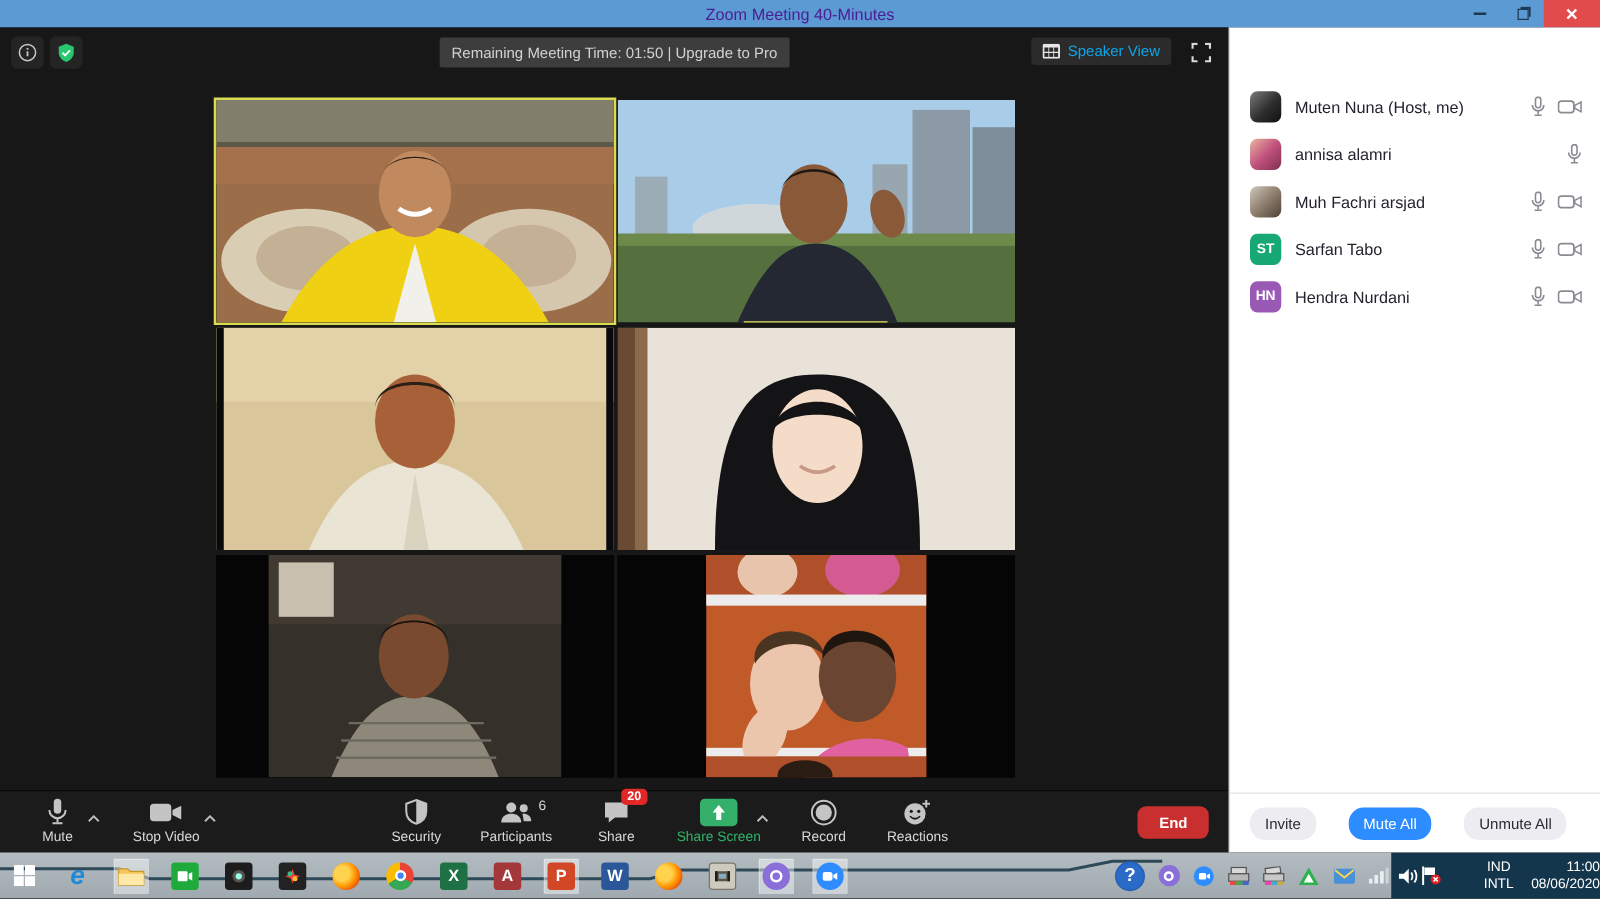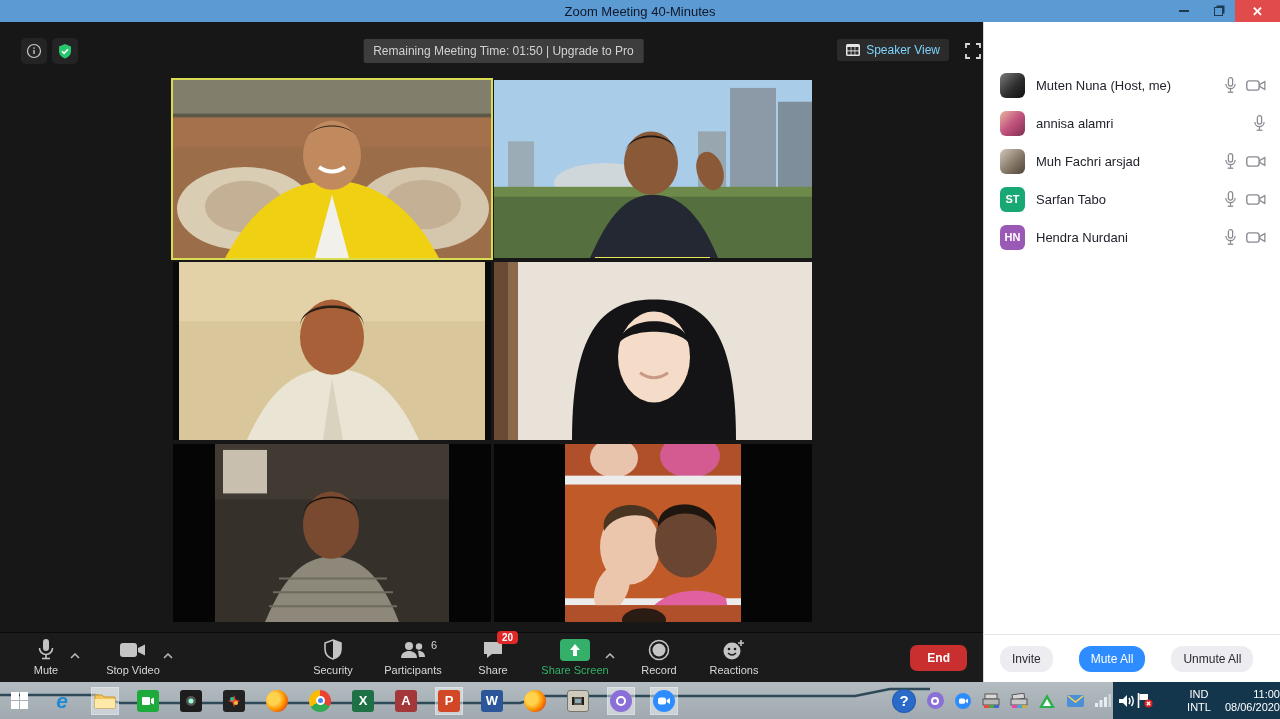--- a/index.html
+++ b/index.html
@@ -2,36 +2,36 @@
 <html><head>
 <meta charset="utf-8">
 <style>
   * { margin:0; padding:0; box-sizing:border-box; }
   html,body { width:1280px; height:719px; }
   body { font-family:"Liberation Sans", sans-serif; background:#000; }
   .screen { position:relative; width:1280px; height:719px; overflow:hidden; background:#161616; }
 
   
   .titlebar { position:absolute; left:0; top:0; width:1280px; height:22px; background:#5b9ad2; display:flex; align-items:center; justify-content:center; }
-  .titlebar .title { font-size:13px; color:#0f172a; }
+  .titlebar .title { font-size:13px; color:#4c1d95; }
   .win-controls { position:absolute; right:0; top:0; height:22px; display:flex; align-items:stretch; }
   .win-btn { width:34px; display:flex; align-items:center; justify-content:center; color:#1d3a52; font-size:12px; cursor:default; }
   .win-btn.minimize span { display:block; width:10px; height:2px; background:#1d3a52; }
   .win-btn.restore span { display:block; width:9px; height:9px; border:1.5px solid #1d3a52; box-shadow:2px -2px 0 -0.5px #1d3a52; }
   .win-btn.close { width:45px; background:#e14b4b; color:#fff; font-size:13px; font-weight:bold; }
 
   
   .main { position:absolute; left:0; top:22px; width:983px; height:660px; background:#171717; }
 
-  .topstrip { position:absolute; left:0; top:15px; width:100%; height:28px;margin-left:12px; }
+  .topstrip { position:absolute; left:0; top:6px; width:100%; height:28px; }
   .sq-btn { position:absolute; width:26px; height:26px; background:#242424; border-radius:5px; display:flex; align-items:center; justify-content:center; }
   .info-btn { left:9px; top:1px; }
   .shield-btn { left:40px; top:1px; }
   .banner { position:absolute; left:50%; transform:translateX(-50%); top:2px; background:#3d3d3d; color:#d2d2d2; font-size:12px; padding:5px 10px; border-radius:2px; white-space:nowrap; }
-  .speaker-view { position:absolute; right:46px; top:2px; background:#2b2b2b; color:#7dd3fc; font-size:12px; padding:4px 9px; border-radius:3px; display:flex; align-items:center; gap:6px; }
+  .speaker-view { position:absolute; right:46px; top:2px; background:#2b2b2b; color:#0ea5e9; font-size:12px; padding:4px 9px; border-radius:3px; display:flex; align-items:center; gap:6px; }
   .fullscreen-btn { position:absolute; right:10px; top:3px; width:24px; height:22px; display:flex; align-items:center; justify-content:center; }
 
   
   .tile { position:absolute; width:318px; height:178px; background:#000; overflow:hidden; }
   .tile svg { display:block; width:100%; height:100%; }
   .tile.active { outline:2px solid #d9db52; outline-offset:0; }
   .voice-bar { position:absolute; left:101px; bottom:-3px; width:115px; height:4px; background:#e9e65c; z-index:5; }
 
   
   .toolbar { position:absolute; left:0; bottom:0; width:983px; height:50px; background:#1b1b1b; border-top:1px solid #0a0a0a; }

